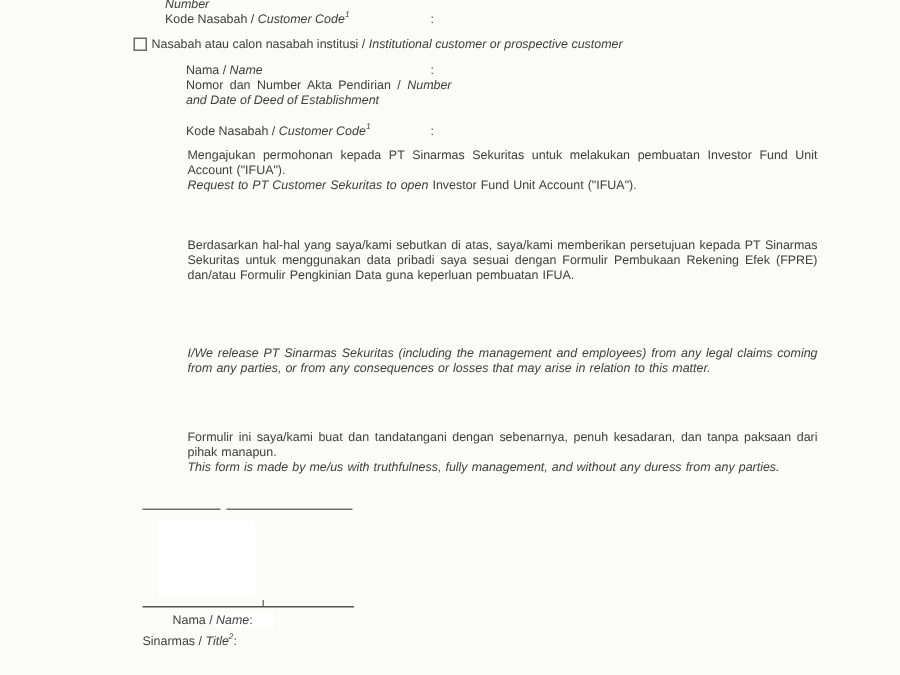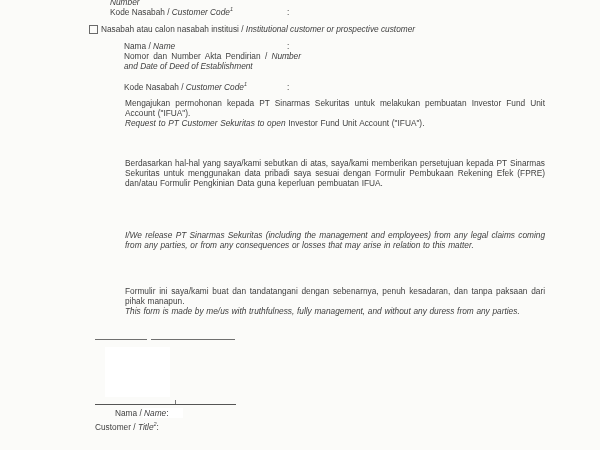--- a/index.html
+++ b/index.html
@@ -95,16 +95,16 @@
   <div class="abs rule" style="left:151px;top:339px;width:84px;"></div>
   <div class="abs whiteout" style="left:105px;top:347px;width:65px;height:50px;"></div>
   <div class="abs tick" style="left:175px;top:400px;"></div>
   <div class="abs rule-dark" style="left:95px;top:404px;width:141px;"></div>
   <div class="abs whiteout" style="left:143px;top:408px;width:40px;height:10px;"></div>
 
   <div class="abs" style="left:95px;top:408px;margin-left:20px;">
     <span>Nama / </span><span class="it">Name</span><span>:</span>
   </div>
   <div class="abs" style="left:95px;top:422px;">
-    <span>Customer / </span><span class="it">Title</span><sup class="it">2</sup><span>:</span>
+    <span>Sinarmas / </span><span class="it">Title</span><sup class="it">2</sup><span>:</span>
   </div>
 
 </div>
 
 </body></html>

